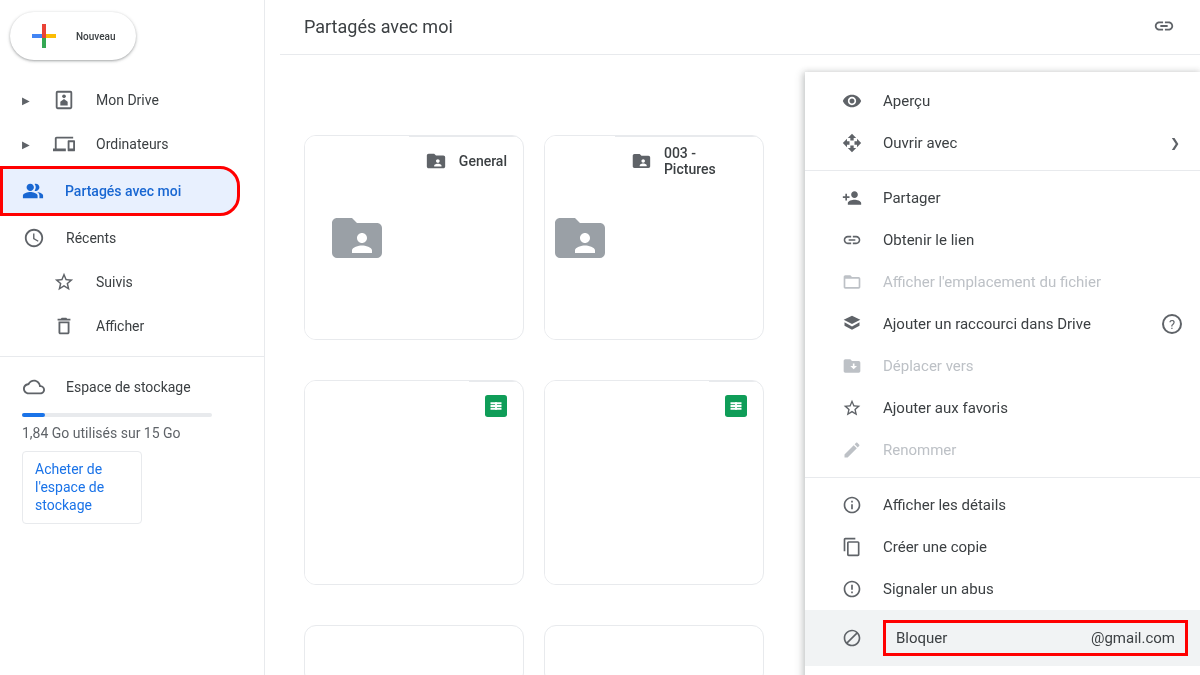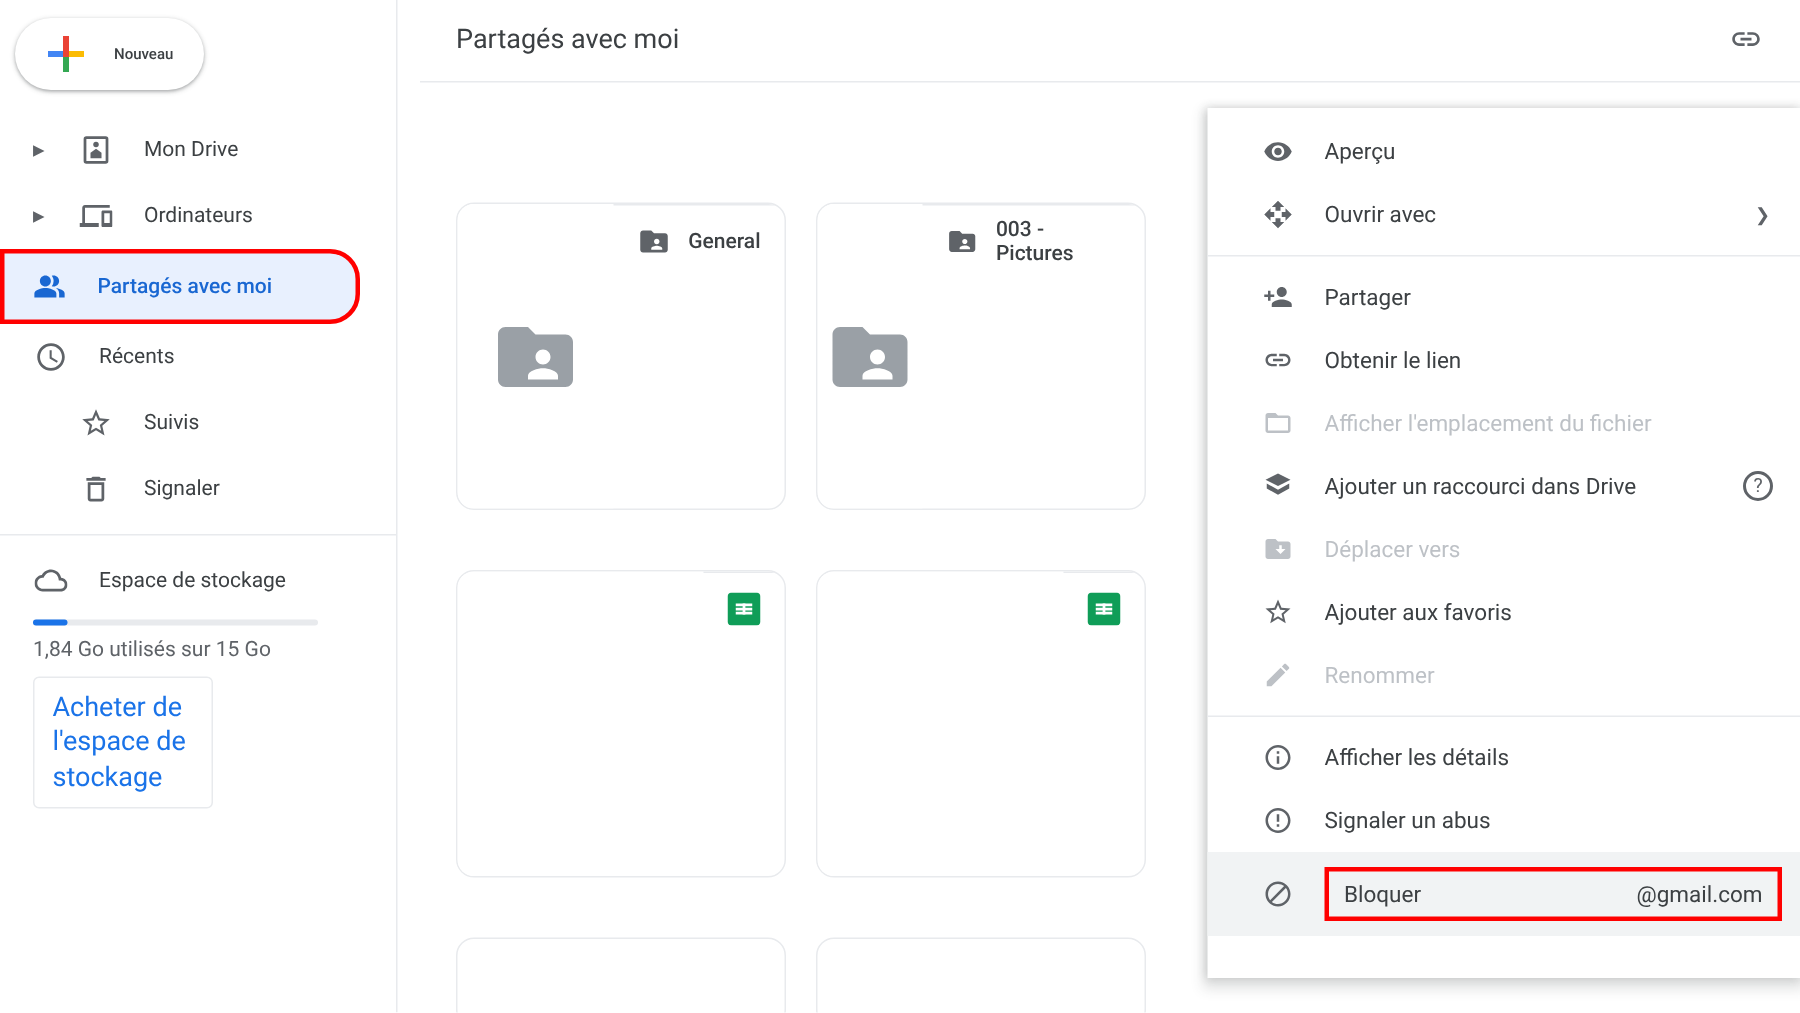--- a/index.html
+++ b/index.html
@@ -17,21 +17,21 @@
 .nav-icon svg { width: 22px; height: 22px; fill: currentColor; }
 .nav-item.selected { background: #e8f0fe; border-radius: 0 20px 20px 0; color: #1967d2; font-weight: 500; width: 240px; }
 .nav-item.selected .nav-icon { color: #1967d2; }
 .highlight-red { border: 3px solid #ff0000; border-radius: 6px; margin-right: 8px; padding-left: 18px; }
 
 .storage-section { padding: 10px 0 0 22px; margin-top: 8px; border-top: 1px solid #e8eaed; }
 .storage-row { display: flex; align-items: center; gap: 20px; padding: 8px 0; color: #3c4043; font-size: 14px; cursor: pointer; }
 .storage-bar { width: 190px; height: 4px; background: #e8eaed; border-radius: 2px; margin: 6px 0 8px 0; position: relative; }
 .storage-bar-fill { position: absolute; left: 0; top: 0; height: 4px; background: #1a73e8; border-radius: 2px; width: 12%; }
 .storage-text { font-size: 14px; color: #5f6368; margin-bottom: 10px; }
-.buy-storage { color: #1a73e8; font-size: 18px; padding: 8px 12px; border: 1px solid #e8eaed; border-radius: 4px; width: 120px; line-height: 1.3; cursor: pointer; }
+.buy-storage { color: #1a73e8; font-size: 14px; padding: 8px 12px; border: 1px solid #e8eaed; border-radius: 4px; width: 120px; line-height: 1.3; cursor: pointer; }
 
 .main { position: absolute; left: 280px; top: 0; right: 0; height: 675px; }
 .page-title { font-size: 18px; color: #3c4043; padding: 14px 24px 16px 24px; border-bottom: 1px solid #e8eaed; display: flex; align-items: center; justify-content: space-between; }
 .title-actions { display: flex; gap: 20px; color: #5f6368; }
 
 .grid { display: flex; flex-wrap: wrap; gap: 20px; padding: 80px 24px 24px 24px; }
 .card { width: 220px; height: 205px; border: 1px solid #e8eaed; border-radius: 12px; display: flex; flex-direction: row; overflow: hidden; }
 .card-preview { flex: 1; display: flex; align-items: center; justify-content: center; background: #fff; }
 .folder-icon { width: 70px; height: 60px; color: #9aa0a6; }
 .card-footer { height: 48px; border-top: 1px solid #e8eaed; display: flex; align-items: center; gap: 12px; padding: 0 16px; }
@@ -115,21 +115,21 @@
       </span>
     <span>Suivis</span>
   </div>
 
   <div class="nav-item" style="padding-left:52px">
     <span class="nav-icon">
         <svg viewBox="0 0 24 24">
           <path d="M16 9v10H8V9h8m-1.5-6h-5l-1 1H5v2h14V4h-3.5l-1-1zM18 7H6v12c0 1.1.9 2 2 2h8c1.1 0 2-.9 2-2V7z"></path>
         </svg>
       </span>
-    <span>Signaler</span>
+    <span>Afficher</span>
   </div>
 
   <div class="storage-section">
     <div class="storage-row">
       <span class="nav-icon">
           <svg viewBox="0 0 24 24">
             <path d="M19.35 10.04C18.67 6.59 15.64 4 12 4 9.11 4 6.6 5.64 5.35 8.04 2.34 8.36 0 10.91 0 14c0 3.31 2.69 6 6 6h13c2.76 0 5-2.24 5-5 0-2.64-2.05-4.78-4.65-4.96zM19 18H6c-2.21 0-4-1.79-4-4 0-2.05 1.53-3.76 3.56-3.97l1.07-.11.5-.95C8.08 7.14 9.94 6 12 6c2.62 0 4.88 1.86 5.39 4.43l.3 1.5 1.53.11c1.56.1 2.78 1.41 2.78 2.96 0 1.65-1.35 3-3 3z"></path>
           </svg>
         </span>
       <span>Espace de stockage</span>
@@ -294,20 +294,28 @@
     <span class="menu-icon">
         <svg viewBox="0 0 24 24">
           <path d="M11 7h2v2h-2zm0 4h2v6h-2zm1-9C6.48 2 2 6.48 2 12s4.48 10 10 10 10-4.48 10-10S17.52 2 12 2zm0 18c-4.41 0-8-3.59-8-8s3.59-8 8-8 8 3.59 8 8-3.59 8-8 8z"></path>
         </svg>
       </span>
     <span>Afficher les détails</span>
   </div>
   <div class="menu-item">
     <span class="menu-icon">
         <svg viewBox="0 0 24 24">
+          <path d="M16 1H4c-1.1 0-2 .9-2 2v14h2V3h12V1zm3 4H8c-1.1 0-2 .9-2 2v14c0 1.1.9 2 2 2h11c1.1 0 2-.9 2-2V7c0-1.1-.9-2-2-2zm0 16H8V7h11v14z"></path>
+        </svg>
+      </span>
+    <span>Créer une copie</span>
+  </div>
+  <div class="menu-item">
+    <span class="menu-icon">
+        <svg viewBox="0 0 24 24">
           <path d="M11 15h2v2h-2zm0-8h2v6h-2zm.99-5C6.47 2 2 6.48 2 12s4.47 10 9.99 10C17.52 22 22 17.52 22 12S17.52 2 11.99 2zM12 20c-4.42 0-8-3.58-8-8s3.58-8 8-8 8 3.58 8 8-3.58 8-8 8z"></path>
         </svg>
       </span>
     <span>Signaler un abus</span>
   </div>
   <div class="menu-item" style="background:#f1f3f4;padding-right:8px">
     <span class="menu-icon">
         <svg viewBox="0 0 24 24">
           <path d="M12 2C6.48 2 2 6.48 2 12s4.48 10 10 10 10-4.48 10-10S17.52 2 12 2zM4 12c0-4.42 3.58-8 8-8 1.85 0 3.55.63 4.9 1.69L5.69 16.9C4.63 15.55 4 13.85 4 12zm8 8c-1.85 0-3.55-.63-4.9-1.69L18.31 7.1C19.37 8.45 20 10.15 20 12c0 4.42-3.58 8-8 8z"></path>
         </svg>

